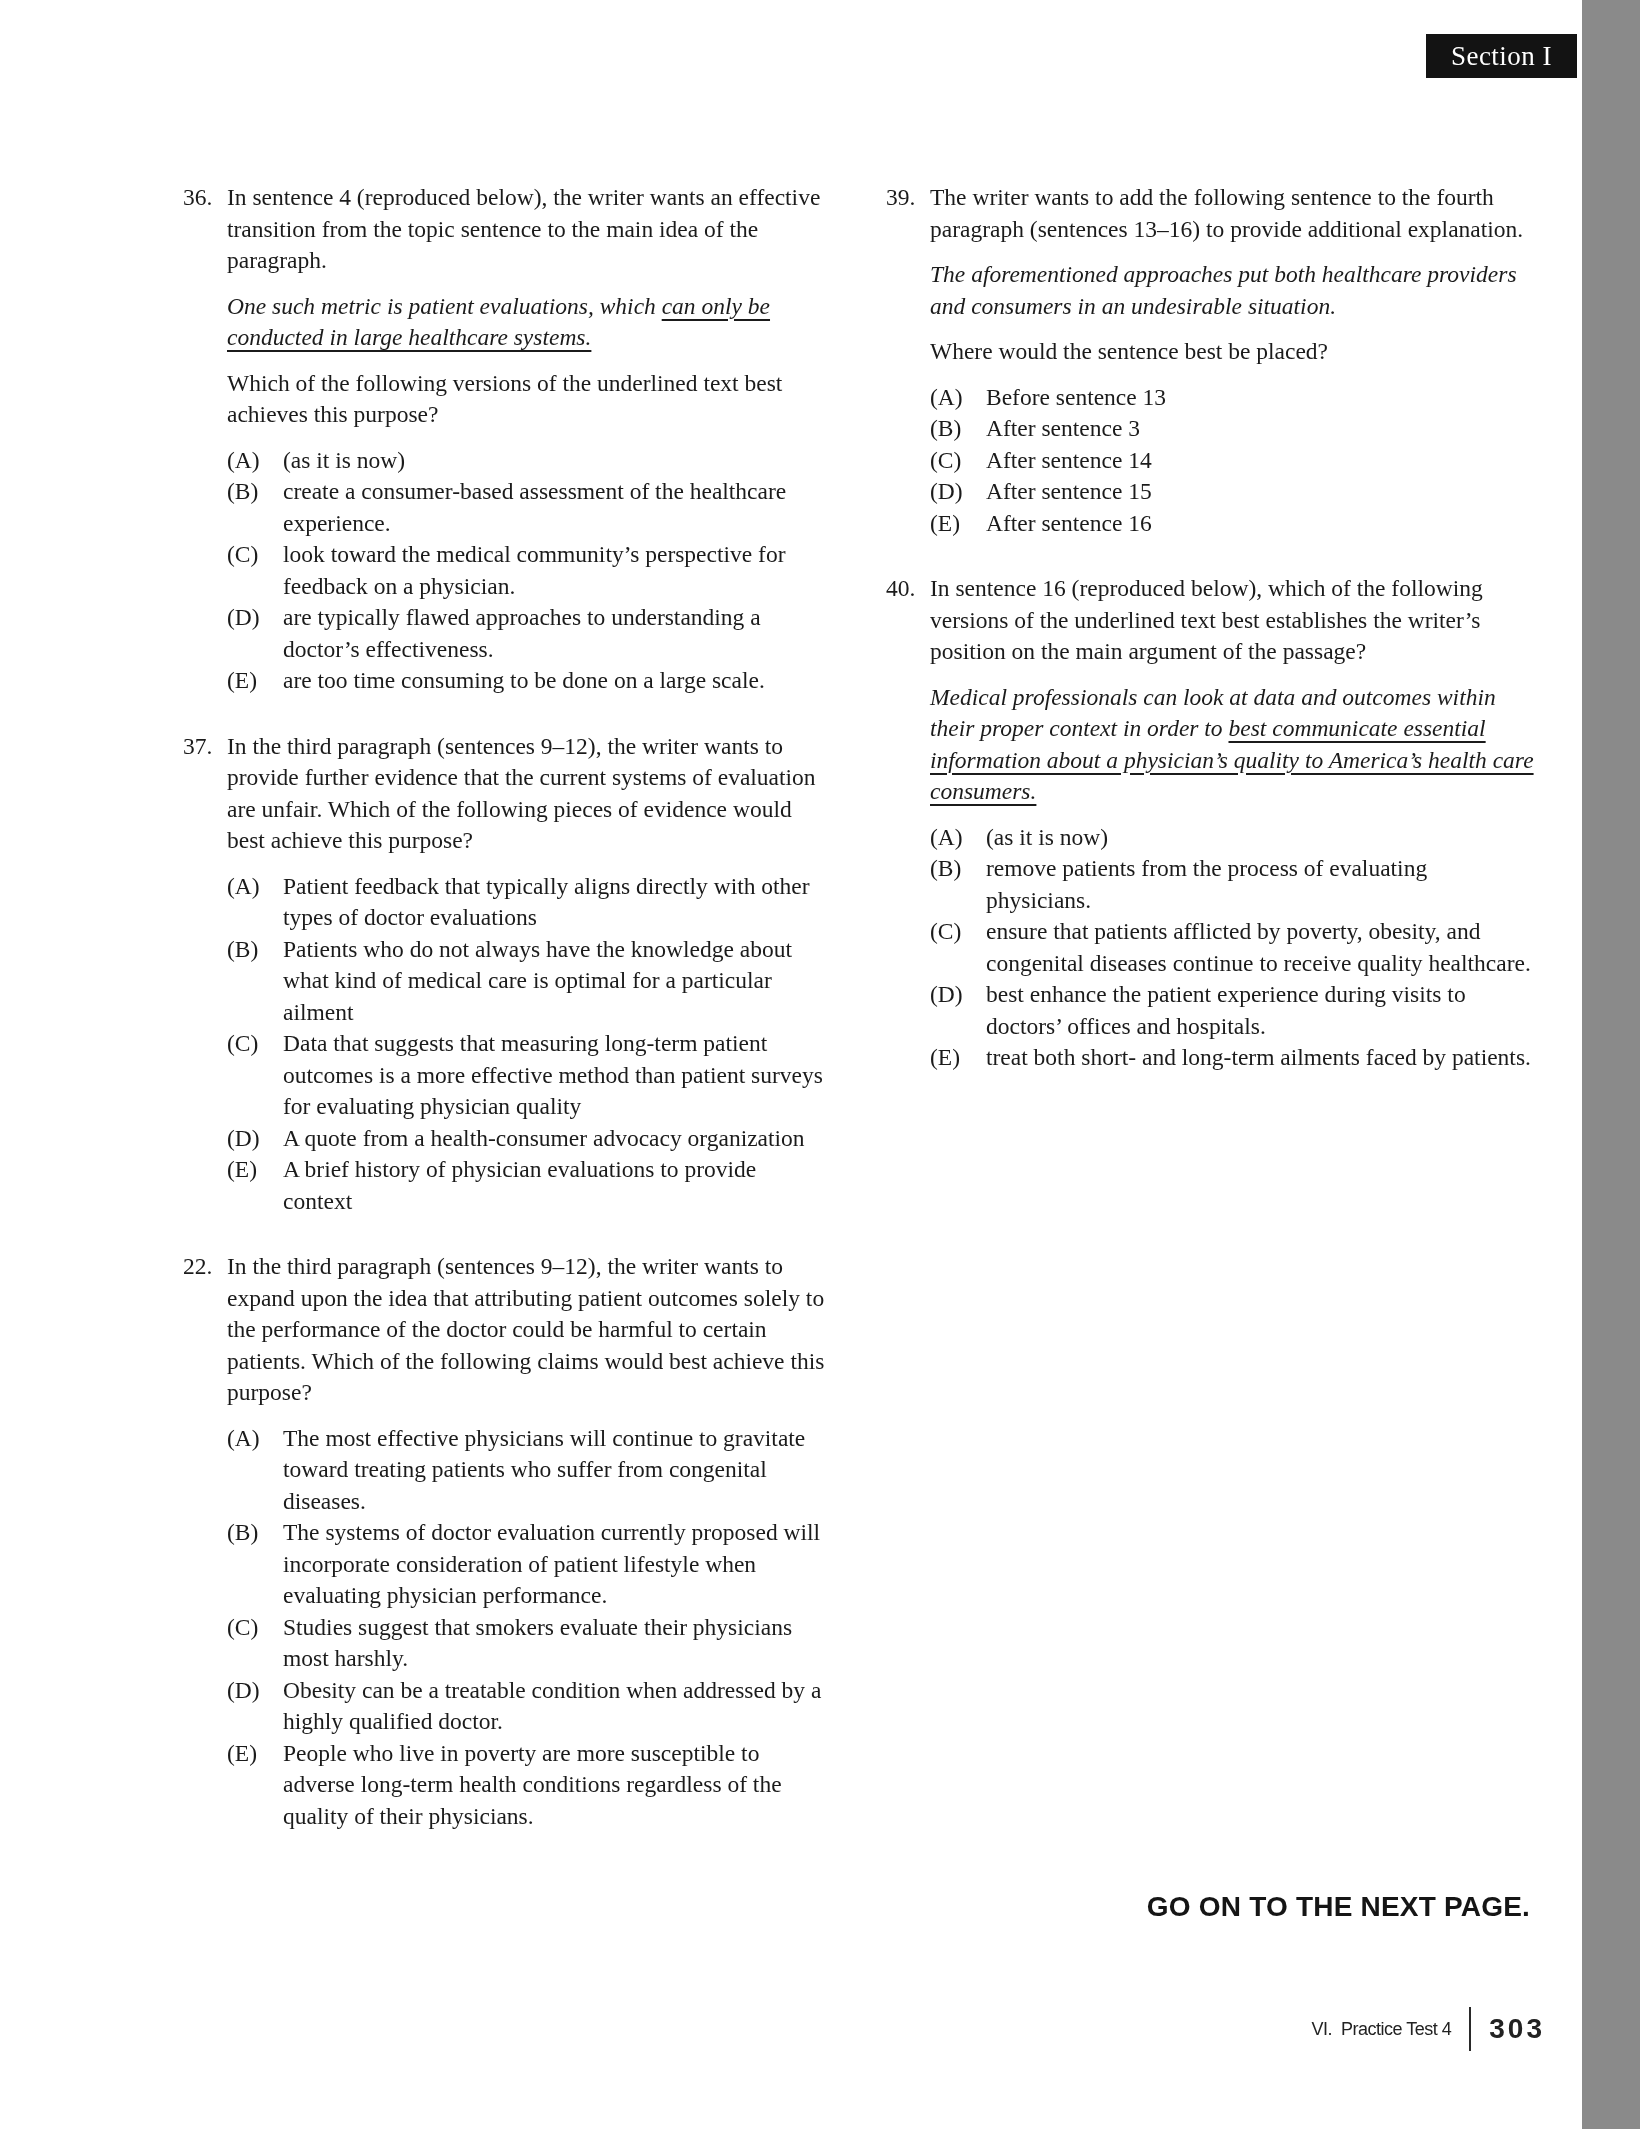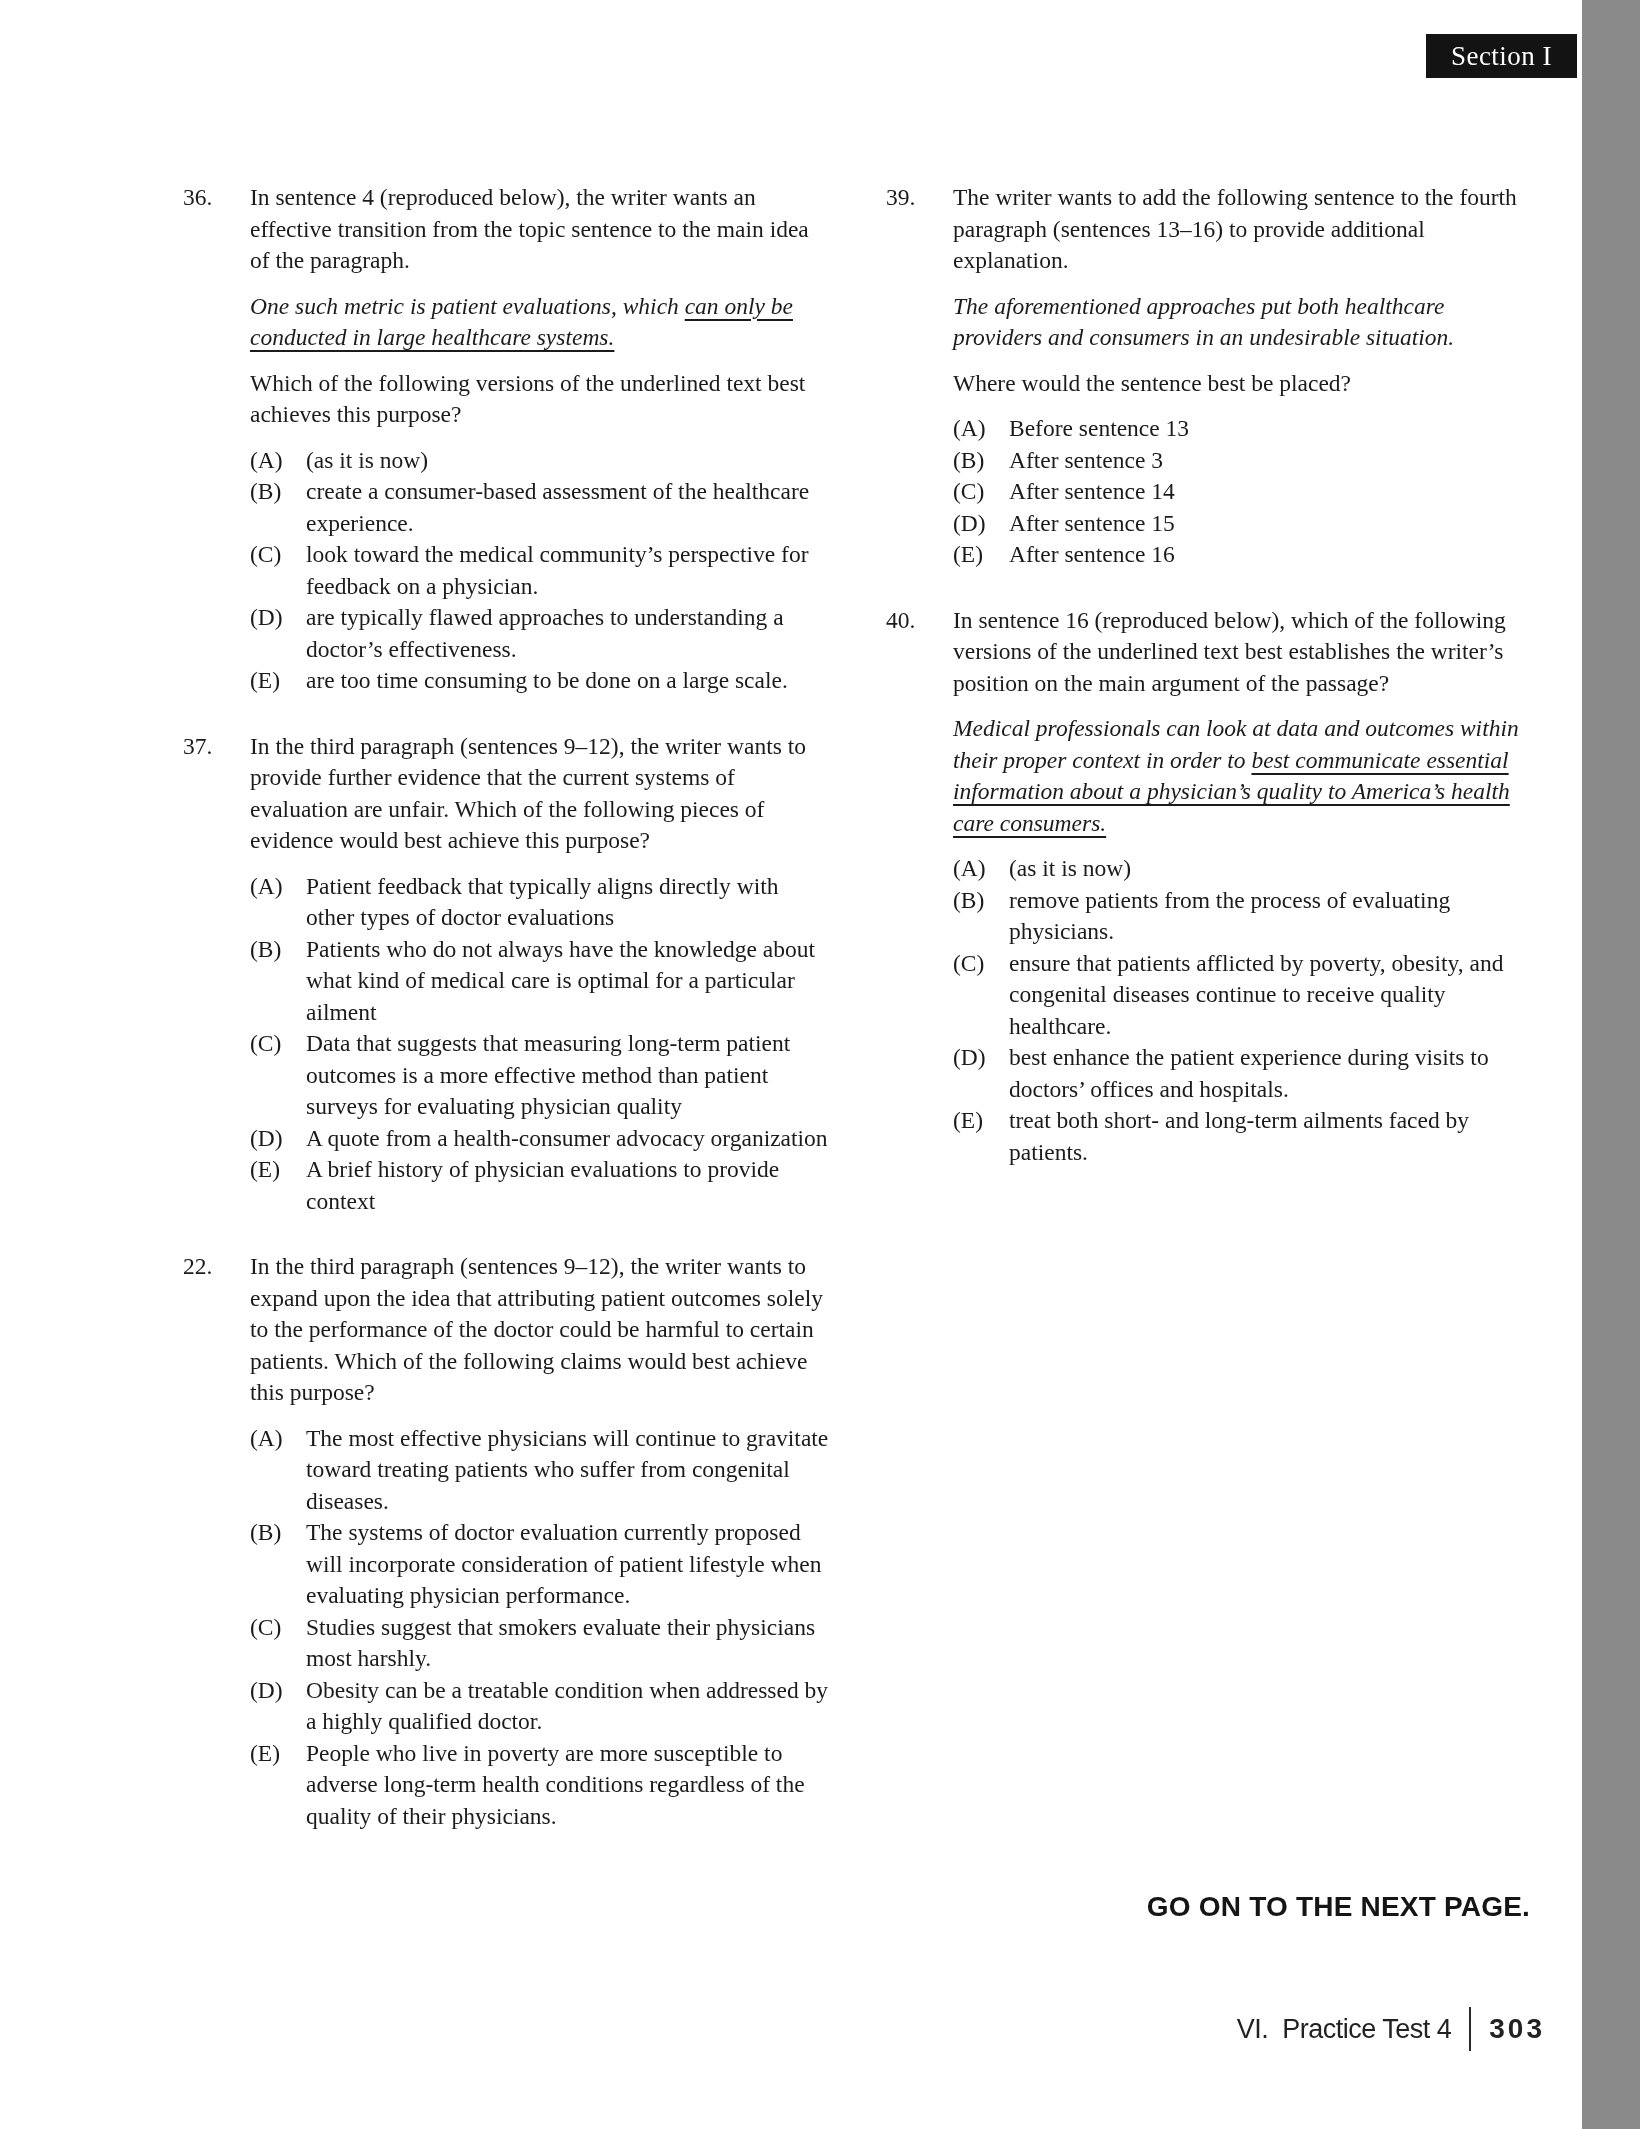--- a/index.html
+++ b/index.html
@@ -15,21 +15,21 @@
     position:absolute;left:1426px;top:34px;width:151px;height:44px;background:#131313;
     color:#ffffff;display:flex;align-items:center;justify-content:center;
     font-size:27px;letter-spacing:0.5px;
   }
   
   .col{position:absolute;top:182px;width:648px;font-family:Liberation Serif, serif;}
   #col-left{left:183px;}
   #col-right{left:886px;}
   .q{display:grid;grid-template-columns:44px 1fr;margin-bottom:34px;}
   .q-num{font-size:23.5px;line-height:31.5px;}
-  .q-body{min-width:0;margin-left:23px;}
+  .q-body{min-width:0;}
   .q-body p{margin:0 0 14px 0;font-size:23.5px;line-height:31.5px;}
   .quote{font-style:italic;}
   .quote .u{
     text-decoration:underline;
     text-decoration-thickness:2px;
     text-underline-offset:5px;
   }
   .options{margin-top:0;}
   .option{display:grid;grid-template-columns:56px 1fr;font-size:23.5px;line-height:31.5px;}
   .opt-text{min-width:0;}
@@ -38,21 +38,21 @@
     position:absolute;top:1891px;left:886px;width:644px;text-align:right;
     font-family:"Liberation Sans","DejaVu Sans",sans-serif;font-weight:bold;
     font-size:28px;letter-spacing:0.2px;color:#151515;
   }
   
   .footer{
     position:absolute;top:2006px;left:0;width:1545px;height:46px;
     display:flex;justify-content:flex-end;align-items:center;gap:18px;
     font-family:"Liberation Sans","DejaVu Sans",sans-serif;color:#222222;
   }
-  .footer-label{font-size:27px;letter-spacing:-0.5px;white-space:pre;}
+  .footer-label{font-size:18px;letter-spacing:-0.5px;white-space:pre;}
   .footer-divider{width:2px;height:44px;background:#2a2a2a;}
   .footer-page{font-size:28px;font-weight:bold;letter-spacing:3px;}
 </style>
 </head>
 <body style="color: rgb(27, 27, 27);">
 
 <div class="edge-bar" style="background: rgb(138, 138, 138);"></div>
 
 <div class="section-box" style="background: rgb(19, 19, 19);">
   <span>Section I</span>

